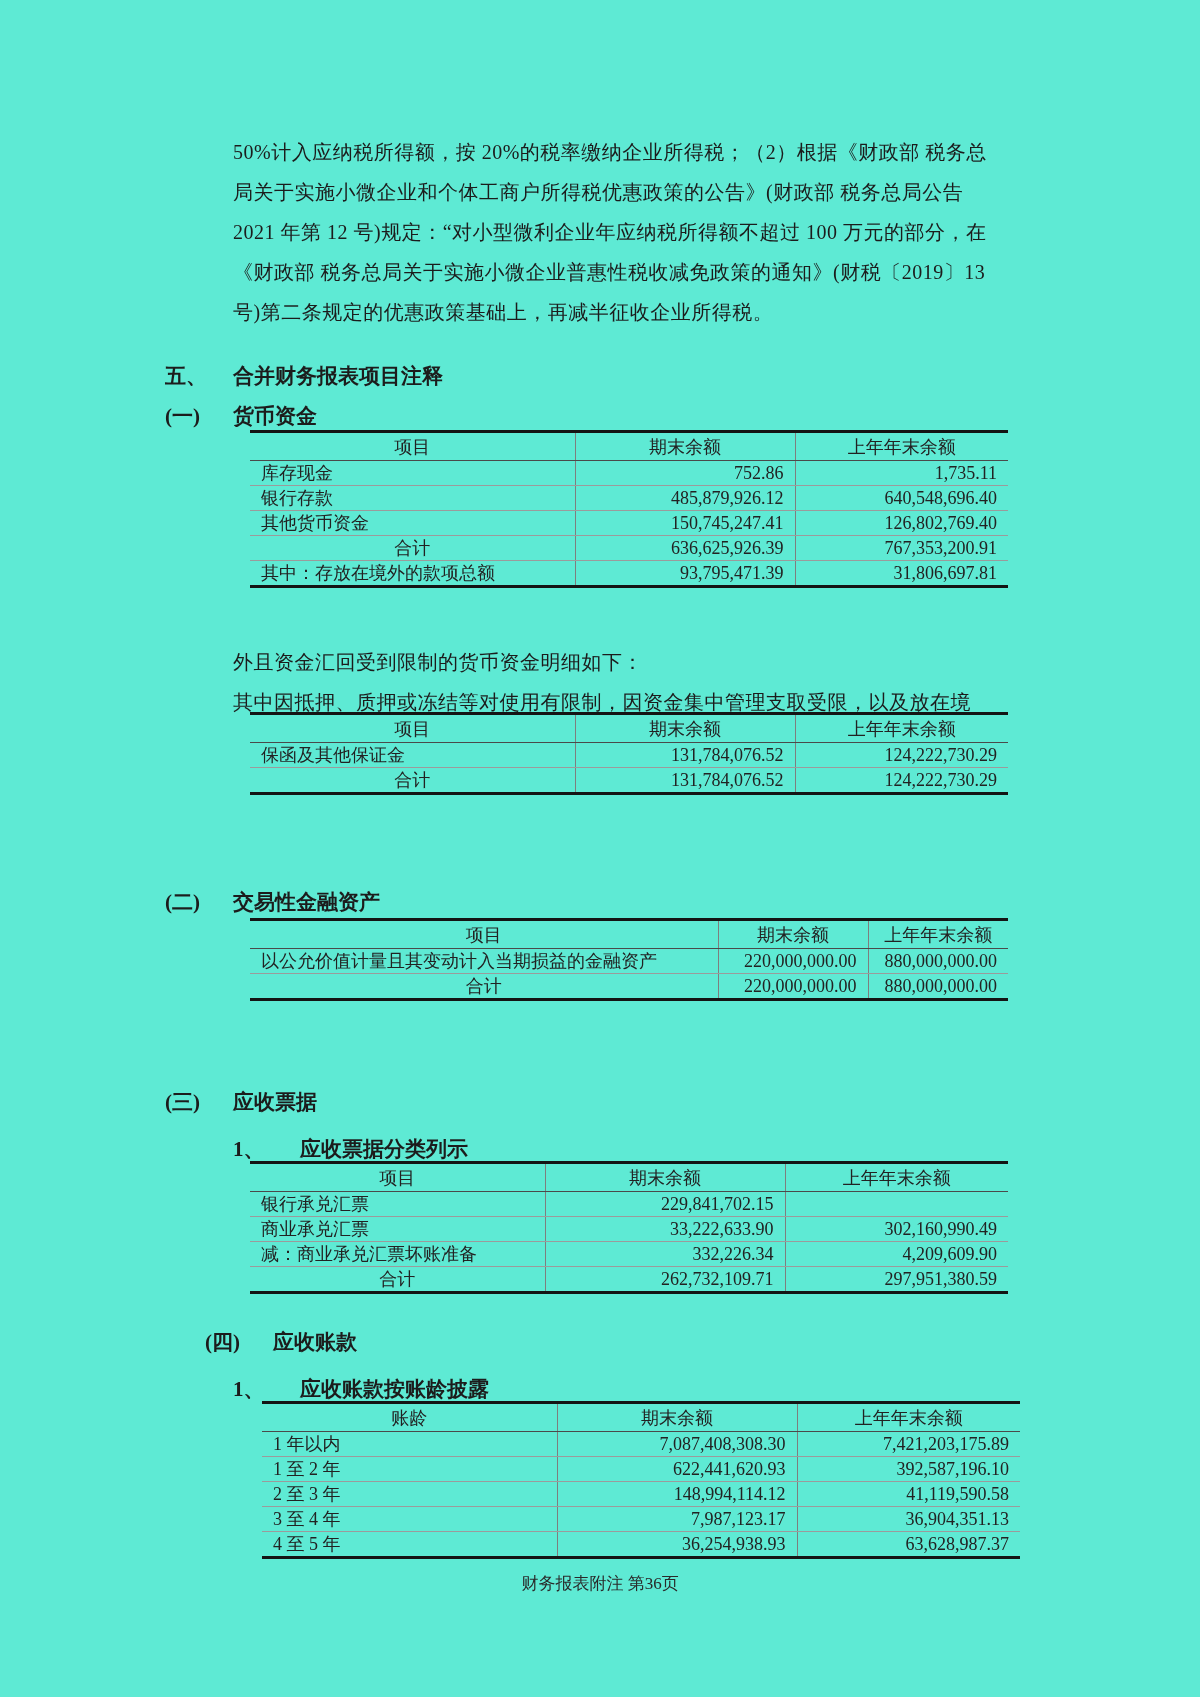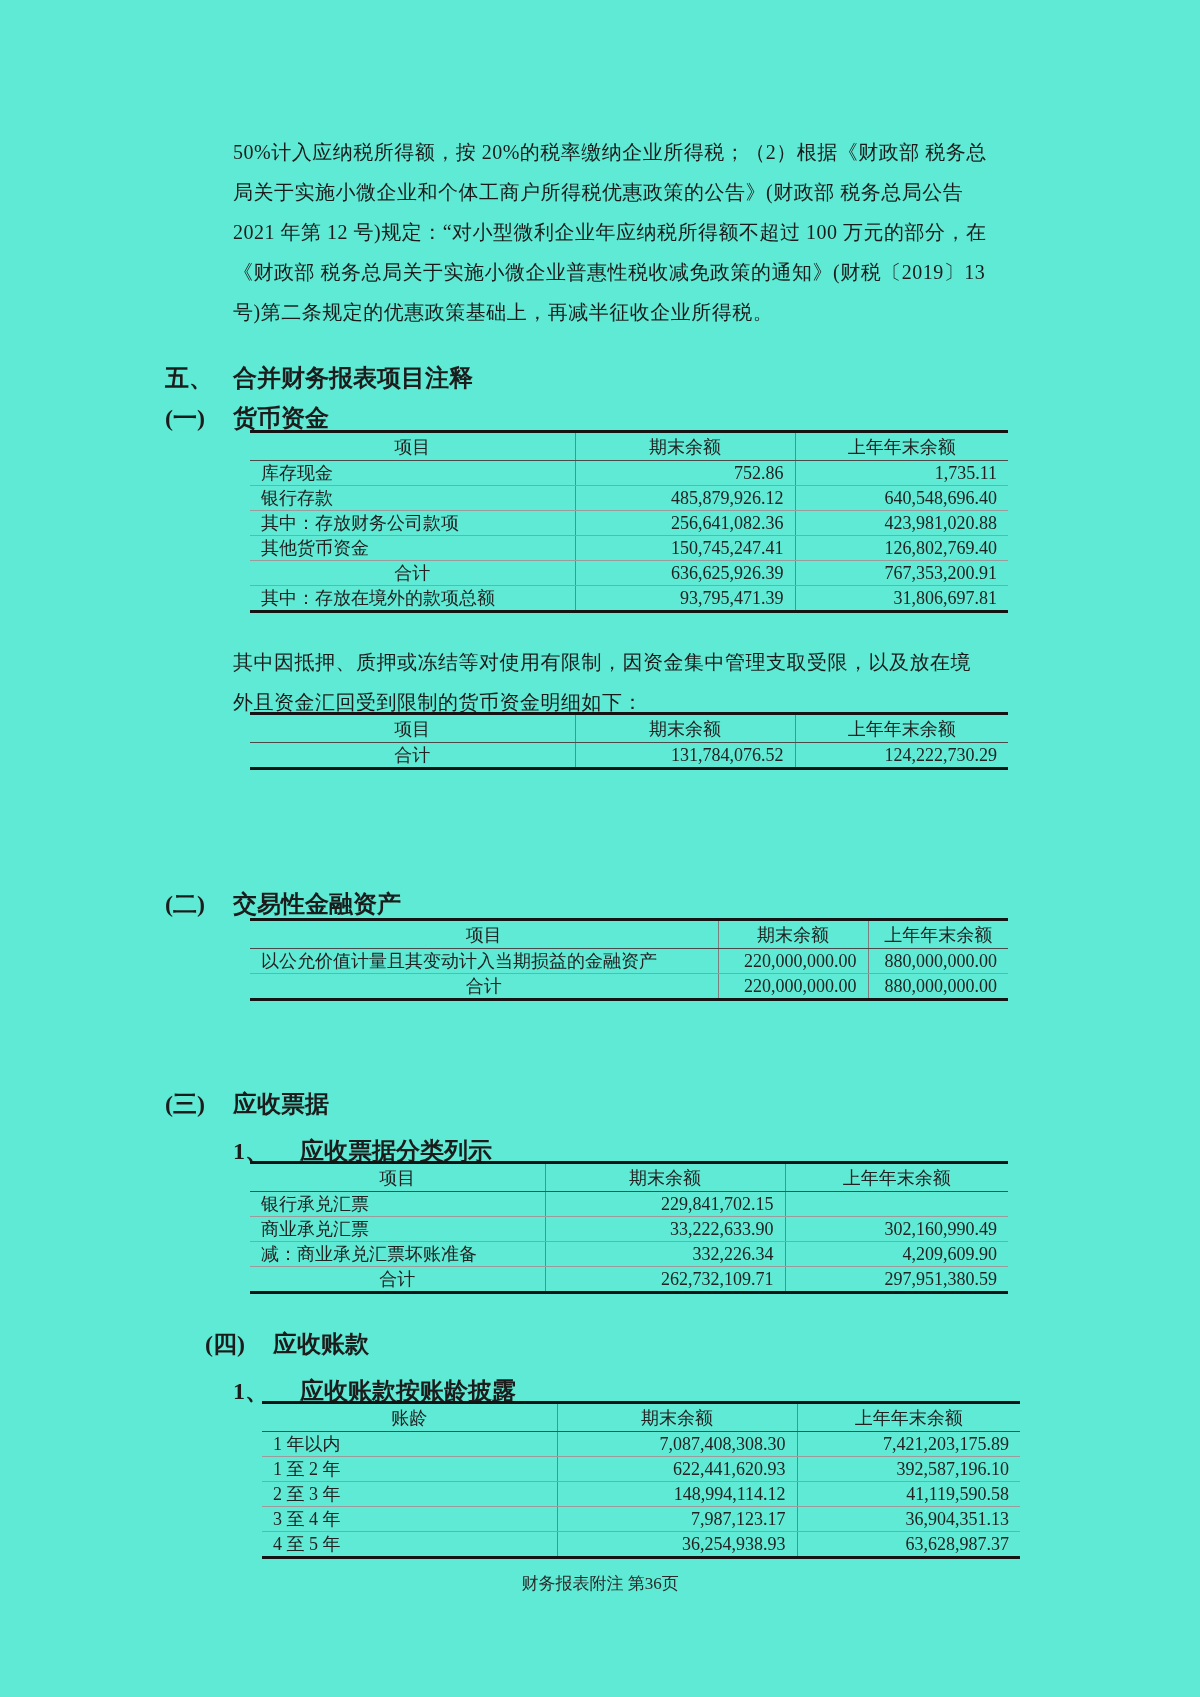--- a/index.html
+++ b/index.html
@@ -11,21 +11,21 @@
   }
   .page {
     position:relative; width:1200px; height:1697px;
     background:#5eead4; overflow:hidden;
   }
   .abs { position:absolute; }
 
   .body-par { font-size:20px; line-height:40px; letter-spacing:0.5px; }
   .body-par .line { white-space:nowrap; }
 
-  .heading { font-weight:bold; font-size:24px; white-space:nowrap; }
+  .heading { font-weight:bold; font-size:21px; white-space:nowrap; }
   .heading .num { display:inline-block; }
   .h-main .num  { width:68px; }
   .h-sec  .num  { width:68px; }
   .h-sub  .num  { width:67px; }
 
   table.fin {
     border-collapse:collapse; table-layout:fixed;
     border-top:3px solid #141414; border-bottom:3px solid #141414;
     font-size:18px; color:#222;
   }
@@ -87,62 +87,62 @@
           <td class="c-left">库存现金</td>
           <td class="c-right">752.86</td>
           <td class="c-right">1,735.11</td>
         </tr>
         <tr>
           <td class="c-left">银行存款</td>
           <td class="c-right">485,879,926.12</td>
           <td class="c-right">640,548,696.40</td>
         </tr>
         <tr>
-          <td class="c-left">其中：存放财务公司款项</td>
-          <td class="c-right">256,641,082.36</td>
-          <td class="c-right">423,981,020.88</td>
-        </tr>
-        <tr>
           <td class="c-left">其他货币资金</td>
           <td class="c-right">150,745,247.41</td>
           <td class="c-right">126,802,769.40</td>
         </tr>
         <tr>
           <td class="c-center">合计</td>
           <td class="c-right">636,625,926.39</td>
           <td class="c-right">767,353,200.91</td>
         </tr>
         <tr>
           <td class="c-left">其中：存放在境外的款项总额</td>
           <td class="c-right">93,795,471.39</td>
           <td class="c-right">31,806,697.81</td>
         </tr>
       </tbody>
   </table>
 
   <div class="abs body-par" style="left:233px; top:642px; width:740px;">
+    <div class="line">外且资金汇回受到限制的货币资金明细如下：</div>
     <div class="line">其中因抵押、质押或冻结等对使用有限制，因资金集中管理支取受限，以及放在境</div>
-    <div class="line">外且资金汇回受到限制的货币资金明细如下：</div>
   </div>
 
   <table class="fin abs" style="left:250px; top:712px; width:758px;">
     <colgroup>
         <col style="width:325px">
         <col style="width:220px">
         <col style="width:213px">
       </colgroup>
     <thead>
         <tr>
           <th>项目</th>
           <th>期末余额</th>
           <th>上年年末余额</th>
         </tr>
       </thead>
     <tbody>
         <tr>
+          <td class="c-left">保函及其他保证金</td>
+          <td class="c-right">131,784,076.52</td>
+          <td class="c-right">124,222,730.29</td>
+        </tr>
+        <tr>
           <td class="c-center">合计</td>
           <td class="c-right">131,784,076.52</td>
           <td class="c-right">124,222,730.29</td>
         </tr>
       </tbody>
   </table>
 
   <div class="abs heading h-sec" style="left:165px; top:888px;">
     <span class="num">(二)</span><span>交易性金融资产</span>
   </div>

